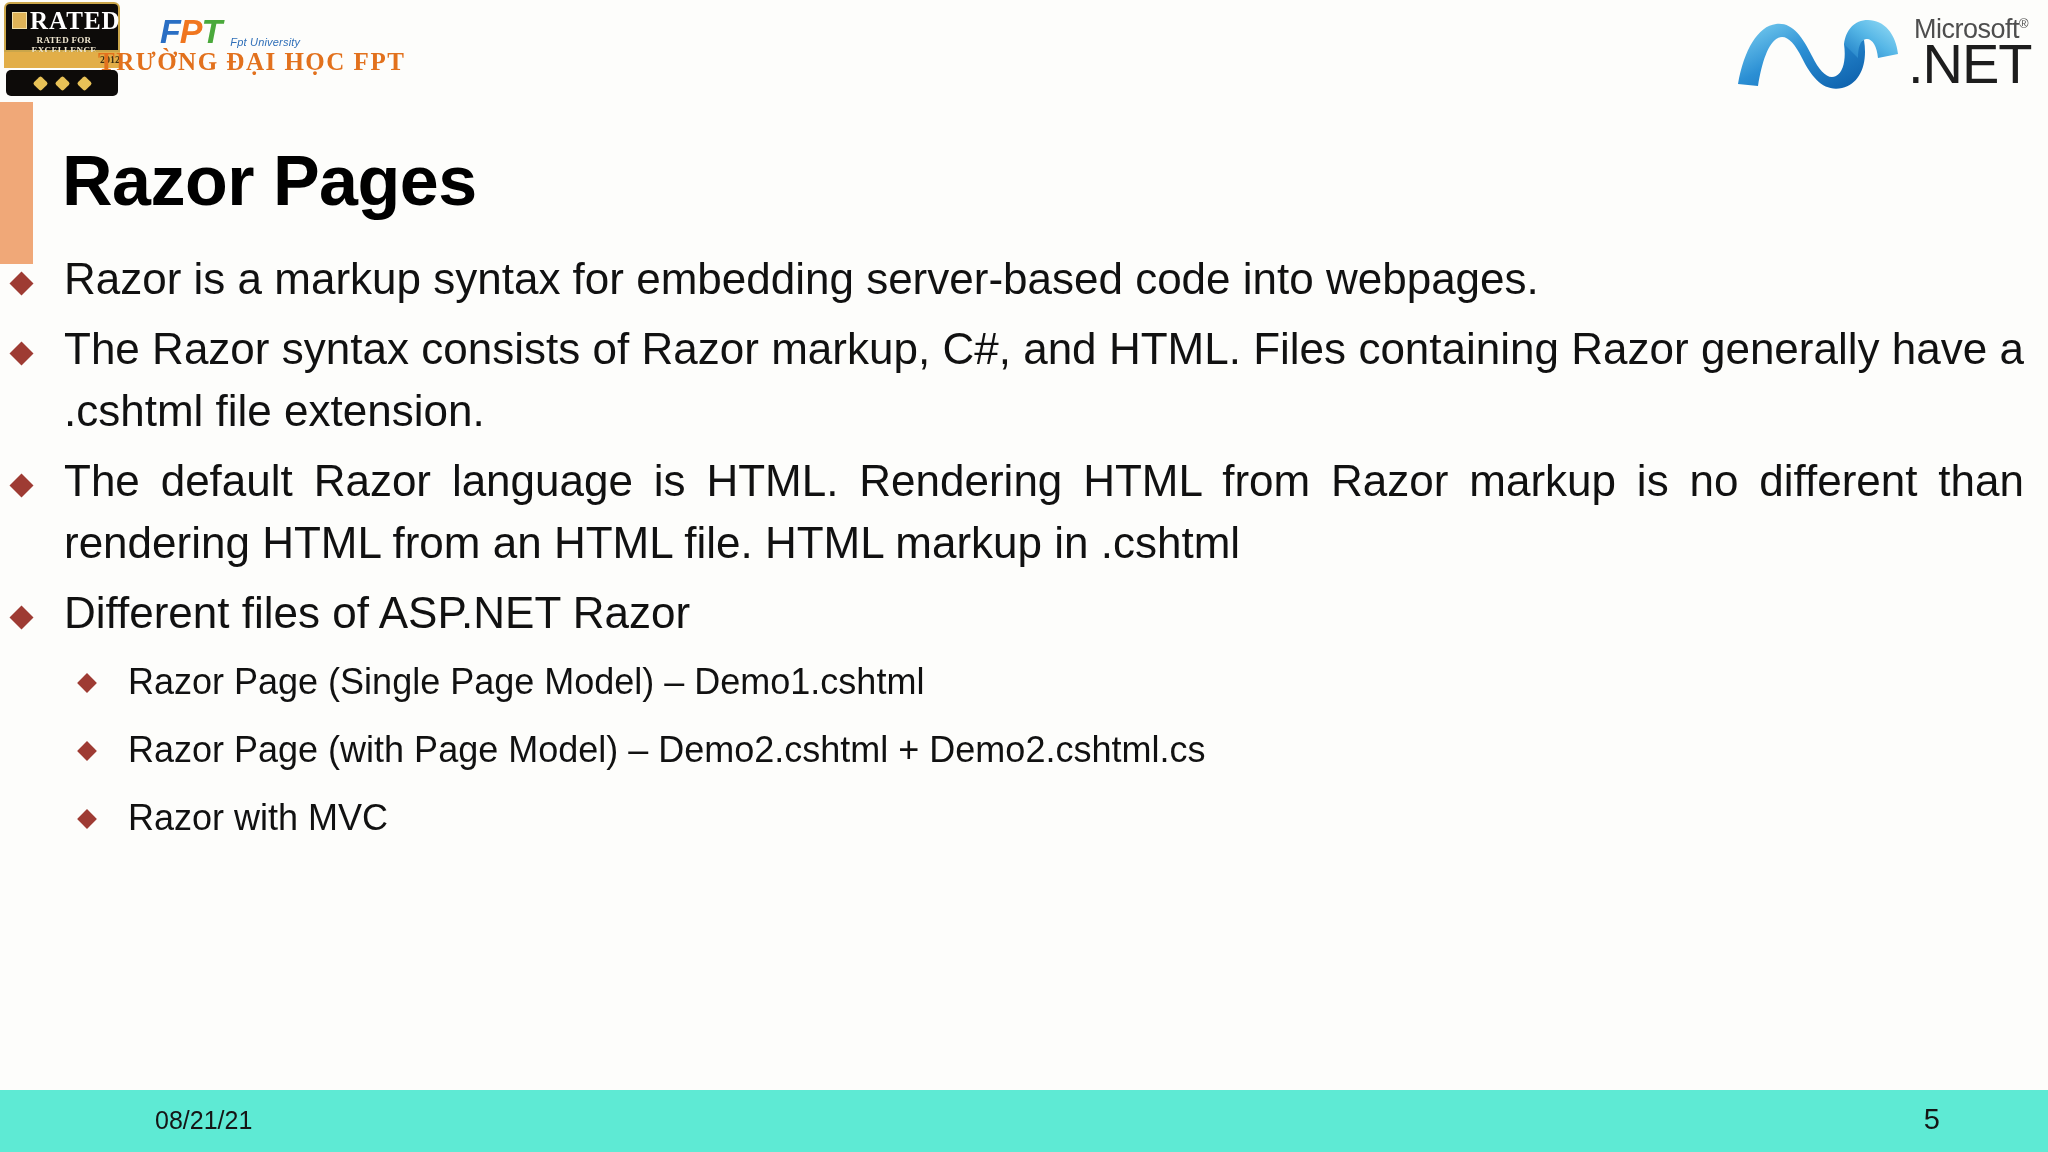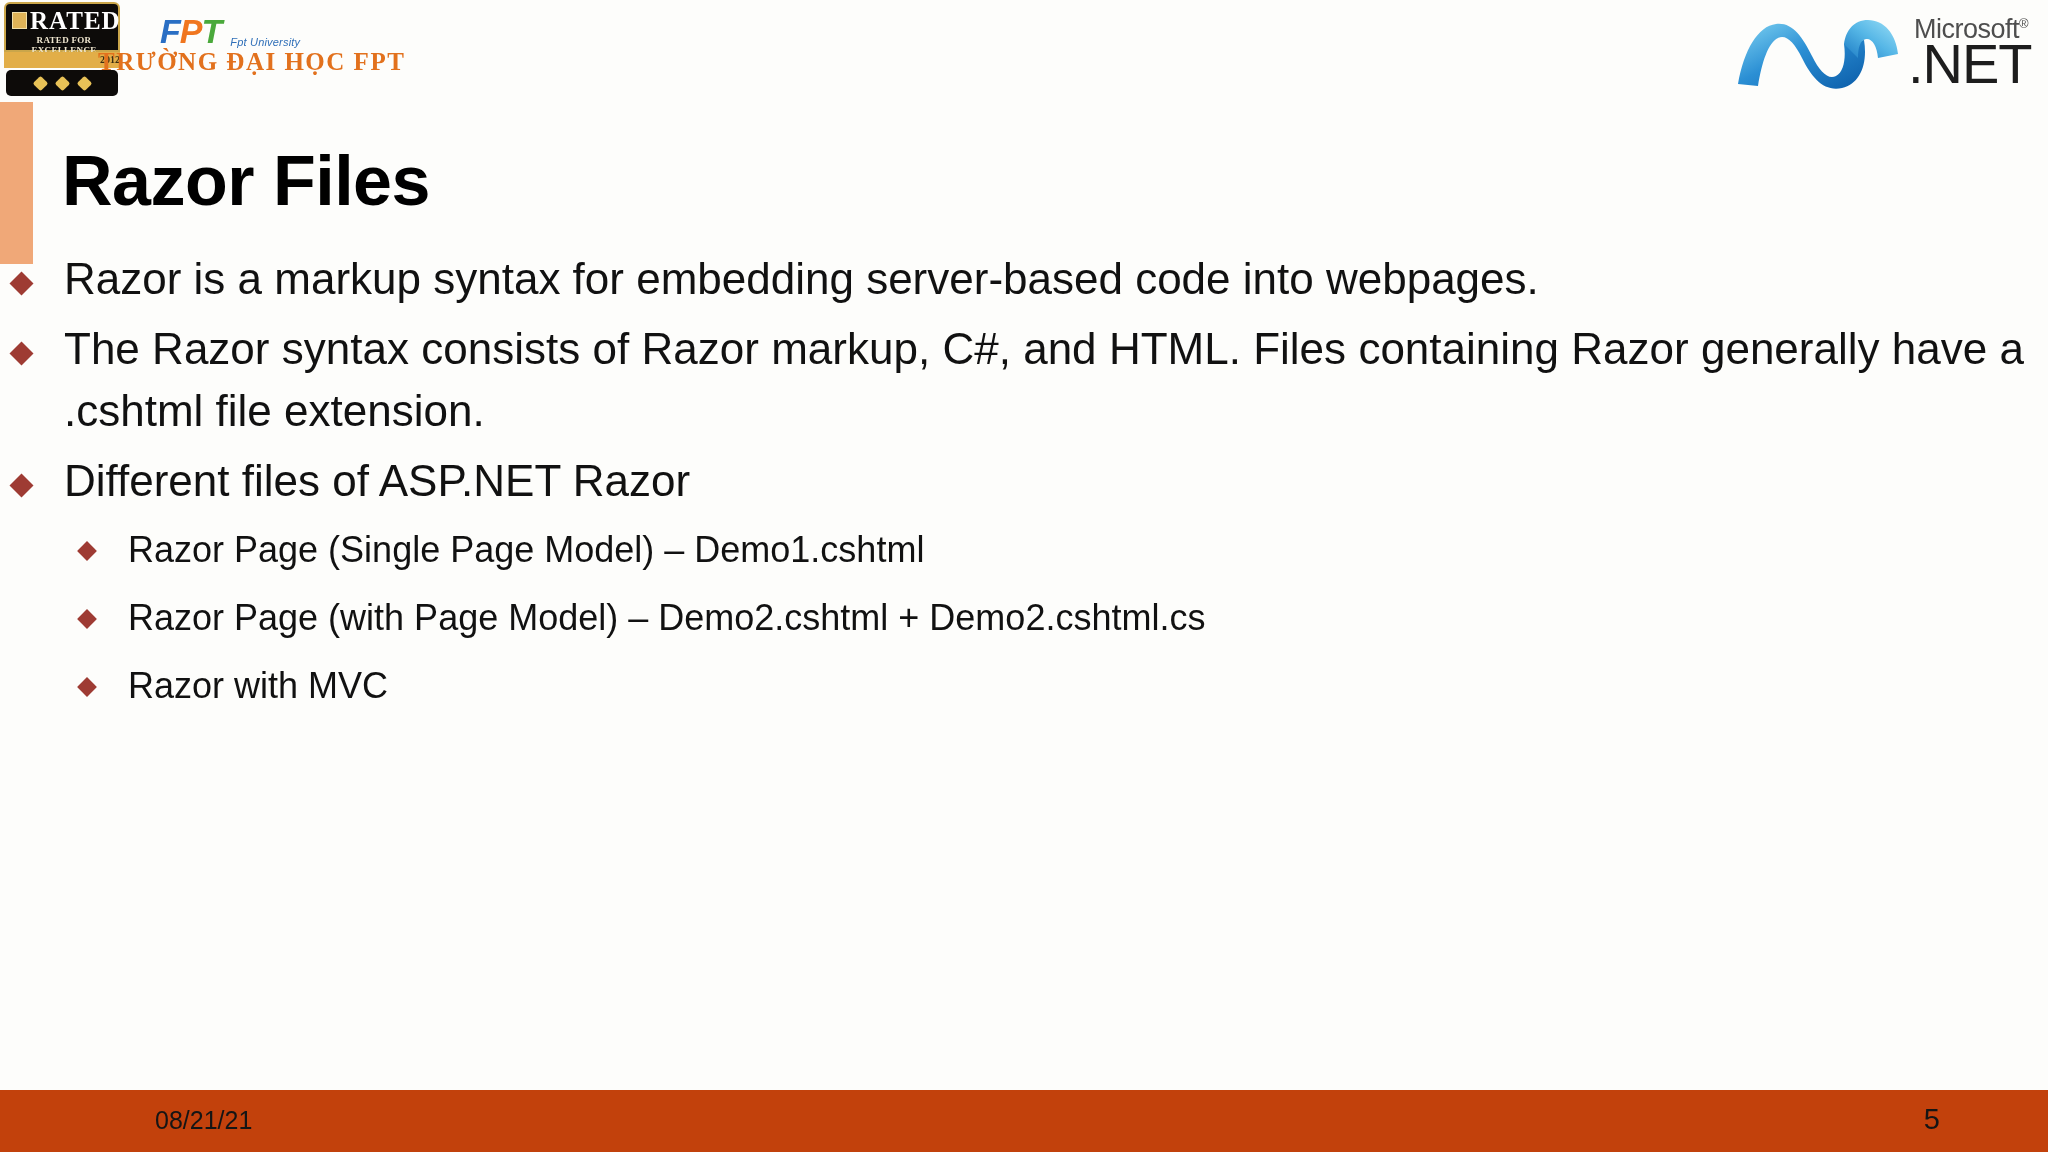--- a/index.html
+++ b/index.html
@@ -237,21 +237,21 @@
     line-height: 60px;
   }
 
   
   .footer-bar {
     position: absolute;
     left: 0;
     bottom: 0;
     width: 2048px;
     height: 62px;
-    background: #c2410c;
+    background: #5eead4;
   }
   .footer-date {
     position: absolute;
     left: 155px;
     top: 16px;
     font-size: 25px;
     color: #151515;
   }
   .footer-page {
     position: absolute;
@@ -304,34 +304,38 @@
         </linearGradient>
       </defs>
       <path d="M6 70 C12 36 26 12 44 10 C60 8 70 22 80 42 C88 58 96 66 104 62 C112 58 114 44 112 30 L132 26 C136 50 128 70 110 74 C92 78 80 64 70 44 C62 28 54 20 46 24 C36 29 30 48 26 72 Z" fill="url(#g1)"></path>
       <path d="M112 30 C114 16 122 6 136 6 C152 6 164 20 166 40 L146 44 C145 32 140 24 134 25 C128 26 126 34 126 44 Z" fill="url(#g2)"></path>
     </svg>
     <div class="dotnet-ms"><span>Microsoft</span><sup>®</sup></div>
     <div class="dotnet-net">.NET</div>
   </div>
 
   <div class="title-accent"></div>
-  <h1 class="slide-title">Razor Files</h1>
+  <h1 class="slide-title">Razor Pages</h1>
 
   <div class="body-list">
 
     <div class="bullet-row bullet-l1">
       <span class="marker marker-l1"></span>
       <div class="bullet-text nojust">Razor is a markup syntax for embedding server-based code into webpages.</div>
     </div>
 
     <div class="bullet-row bullet-l1">
       <span class="marker marker-l1"></span>
       <div class="bullet-text">The Razor syntax consists of Razor markup, C#, and HTML. Files containing Razor generally have a .cshtml file extension.</div>
     </div>
 
+    <div class="bullet-row bullet-l1">
+      <span class="marker marker-l1"></span>
+      <div class="bullet-text">The default Razor language is HTML. Rendering HTML from Razor markup is no different than rendering HTML from an HTML file. HTML markup in .cshtml</div>
+    </div>
 
 
     <div class="bullet-row bullet-l1">
       <span class="marker marker-l1"></span>
       <div class="bullet-text nojust">Different files of ASP.NET Razor</div>
     </div>
 
     <div class="bullet-row bullet-l2">
       <span class="marker marker-l2"></span>
       <div class="bullet-text nojust">Razor Page (Single Page Model) – Demo1.cshtml</div>

